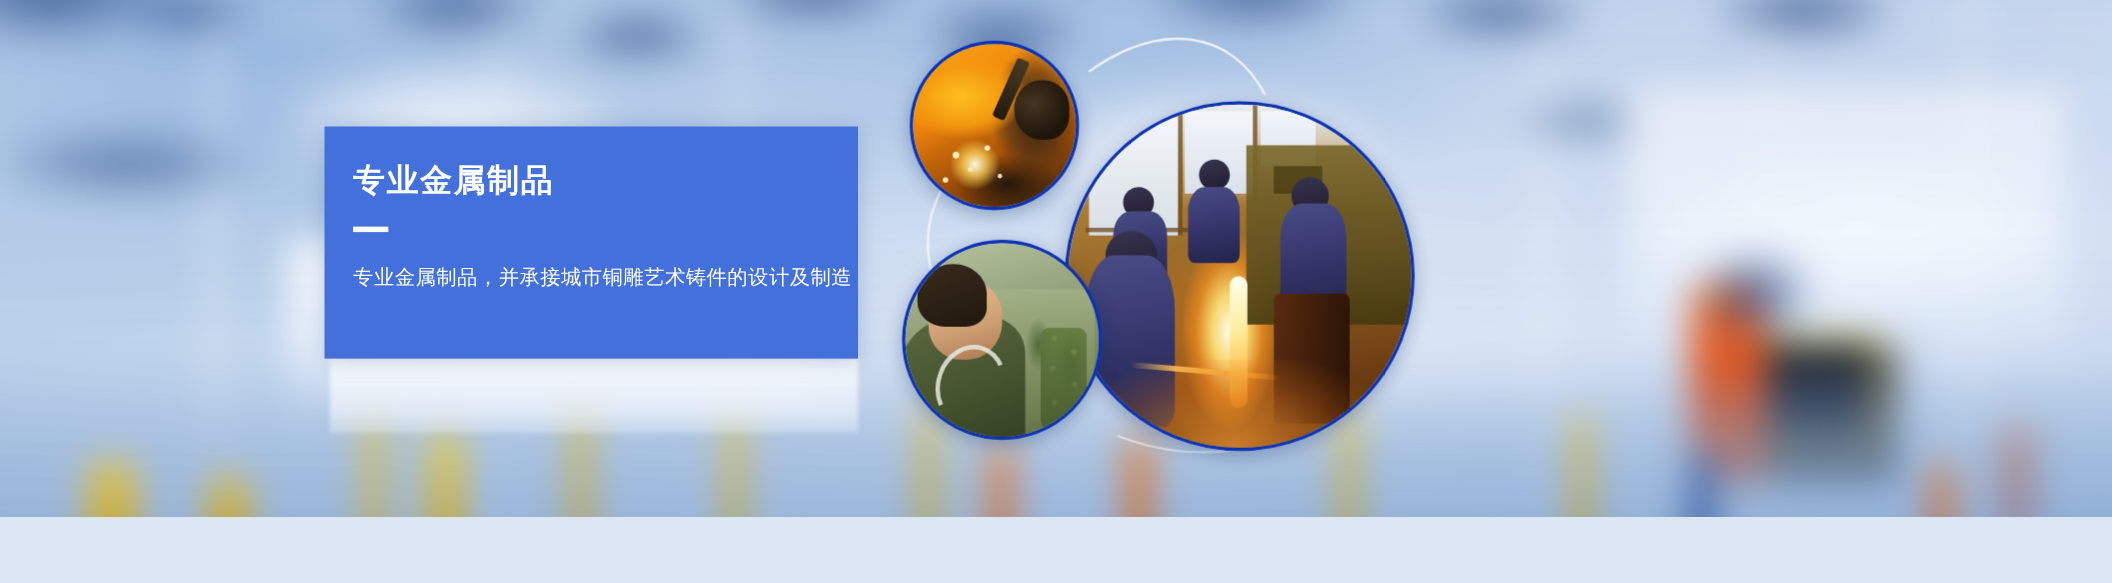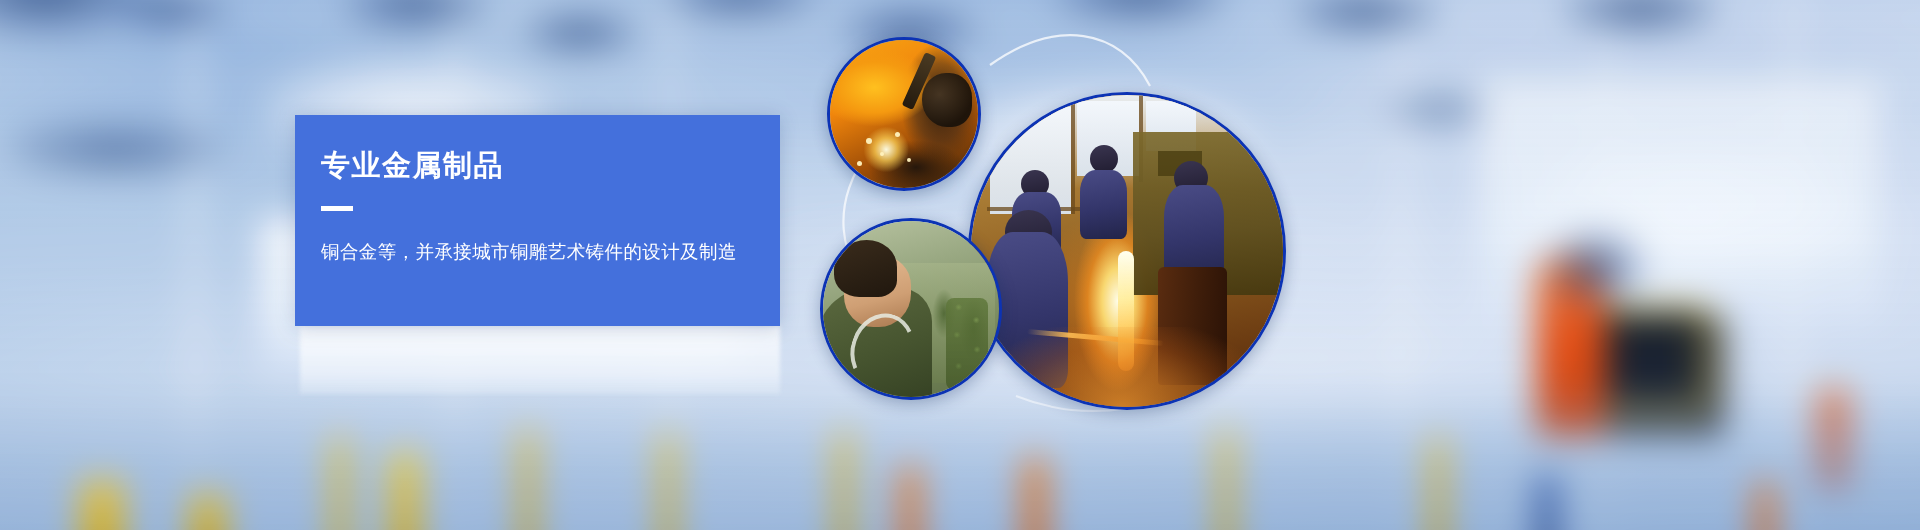--- a/index.html
+++ b/index.html
@@ -5,21 +5,21 @@
 <style>
   * { margin:0; padding:0; box-sizing:border-box; }
   html,body { width:1920px; height:530px; overflow:hidden; }
   body {
     font-family:"Liberation Sans","DejaVu Sans",sans-serif;
     background:#dce6f5;
   }
 
   #banner {
     position:relative;
-    width:1920px; height:530px;
+    width:1920px; height:470px;
     overflow:hidden;
     background:#c9d9ee;
   }
 
   
   .bg-layer { position:absolute; inset:0; overflow:hidden; }
 
   .bg-base {
     position:absolute; inset:-40px;
     background:
@@ -396,18 +396,18 @@
       <div class="hair"></div>
       <div class="hose"></div>
     </div>
   </div>
 
   <div id="blue-panel">
     <div id="panel-inner">
       <div id="panel-title">专业金属制品</div>
       <div id="title-rule"></div>
       <div id="panel-desc">
-        <span class="l2">铜合金等，并承接城市铜雕艺术铸件的设计及制造</span>
+        <span class="l2">专业金属制品，并承接城市铜雕艺术铸件的设计及制造</span>
       </div>
     </div>
   </div>
 
 </div>
 
 </body></html>

